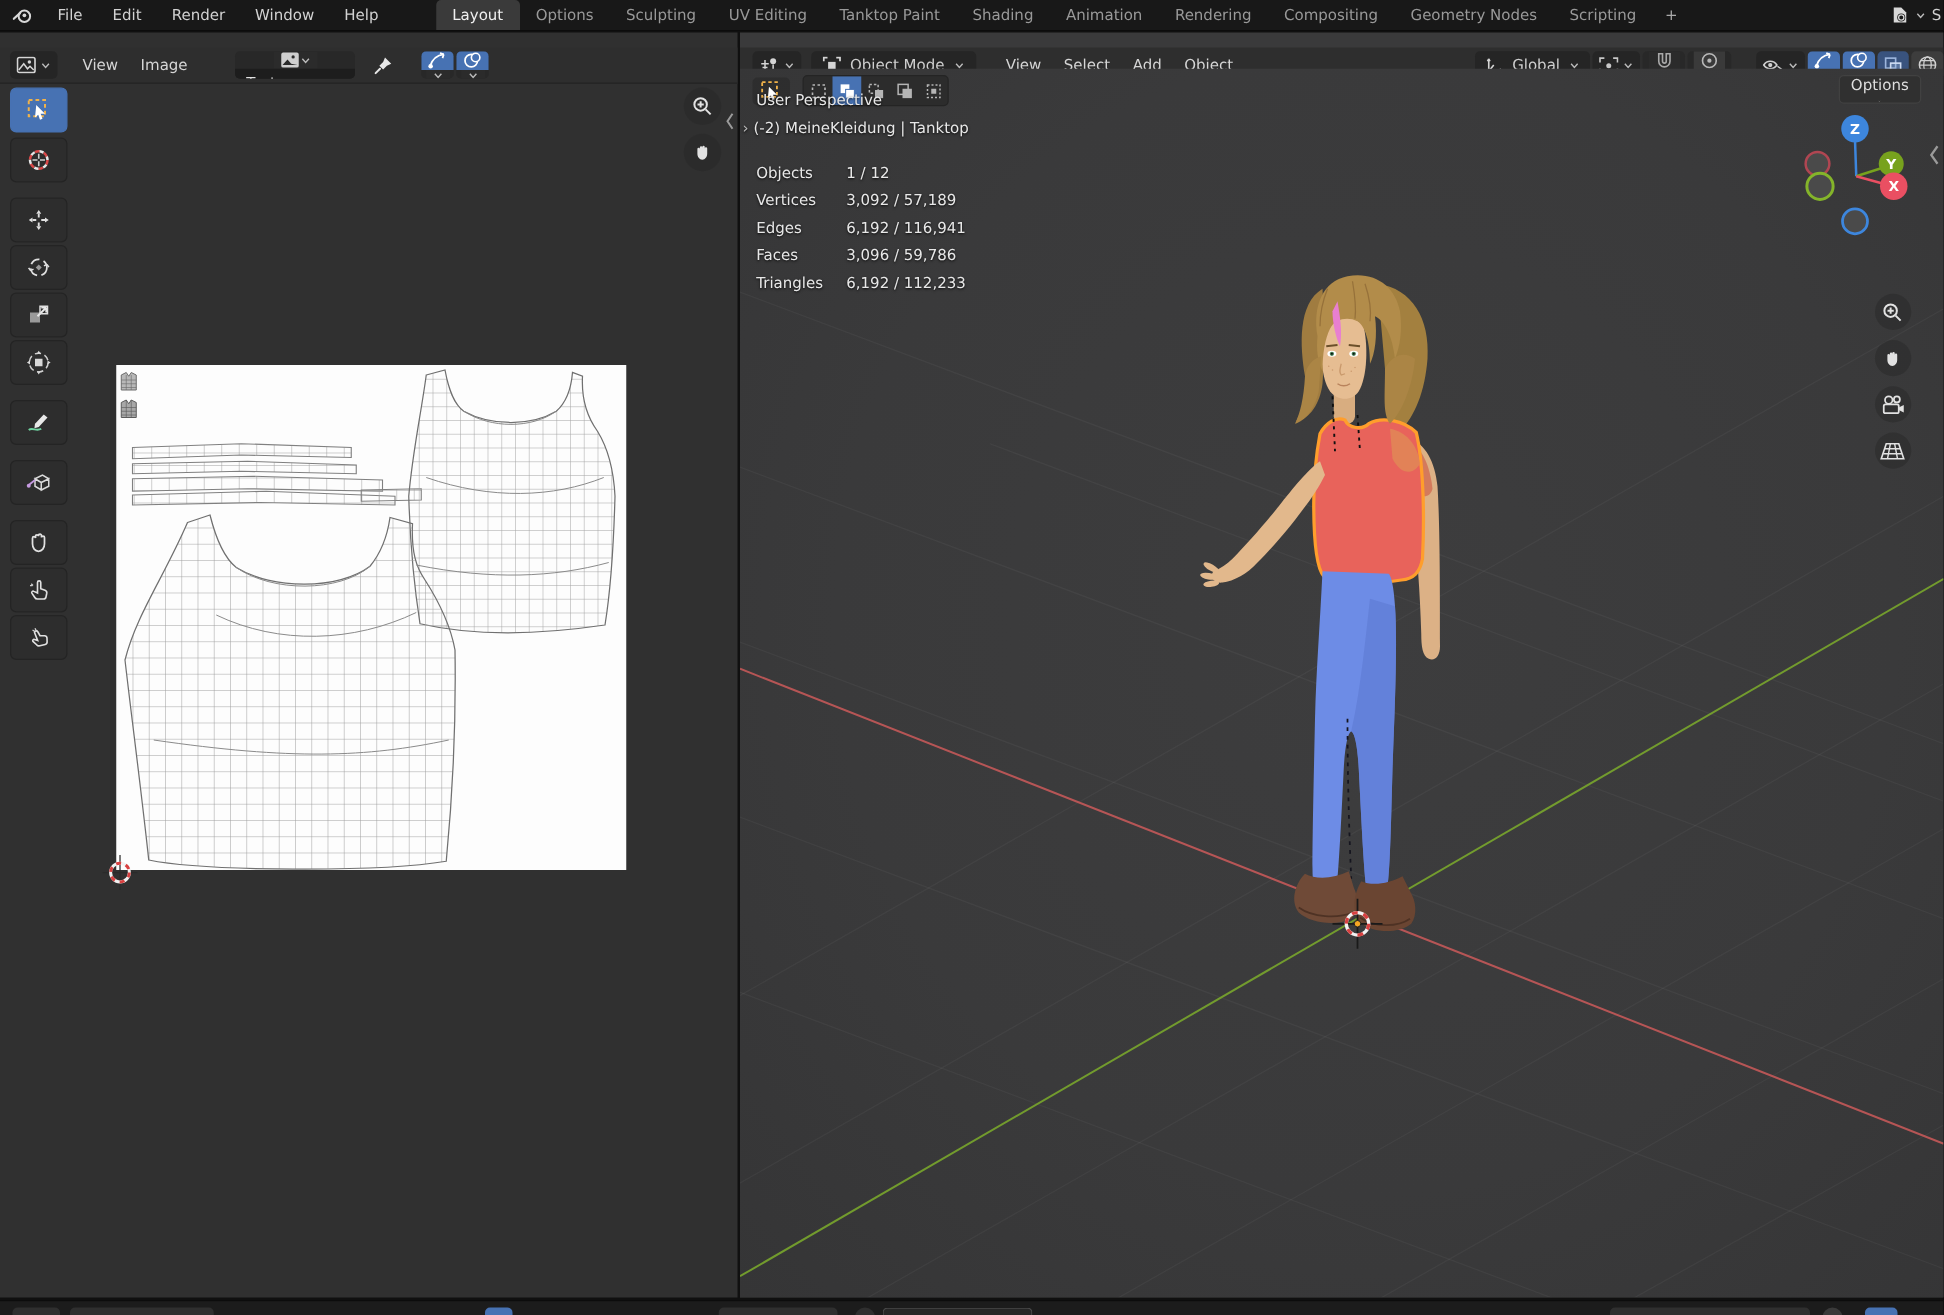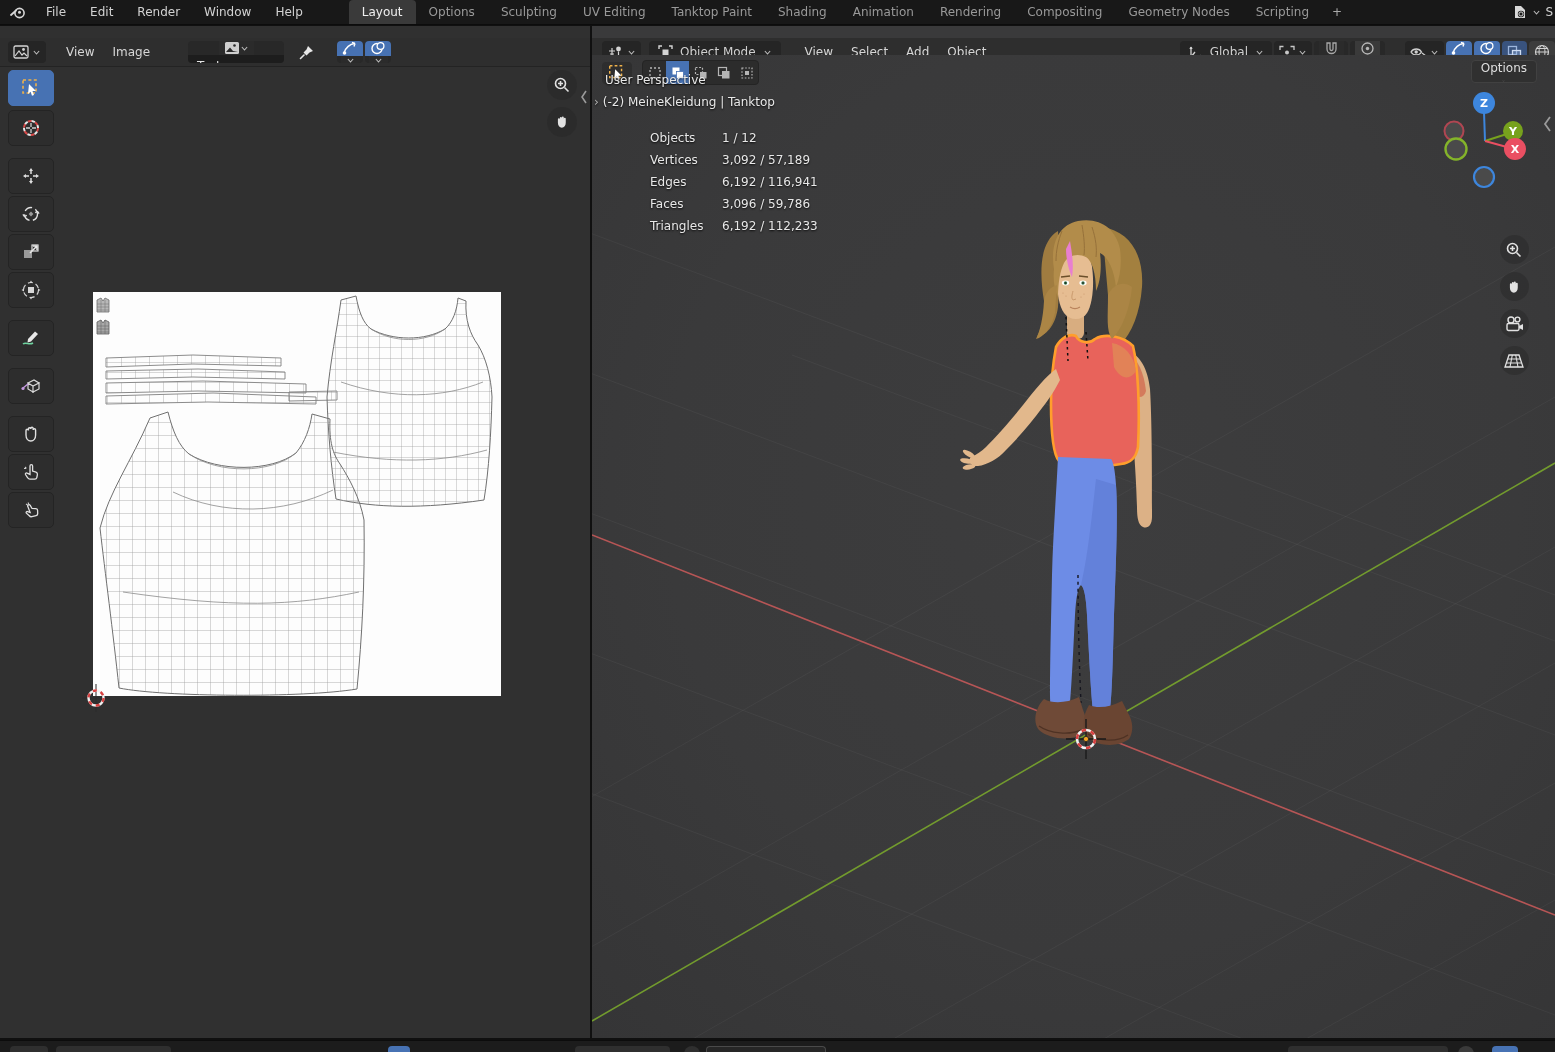--- a/index.html
+++ b/index.html
@@ -40,21 +40,21 @@
   
   #vp { left:592px; top:26px; width:963px; height:1012px; background:#3a3a3b; overflow:hidden; }
   #vp-body { position:absolute; left:0; top:29px; width:963px; height:983px;
              background:radial-gradient(ellipse at 52% 45%, #3d3d3e 0%, #3a3a3b 60%, #353536 100%); }
   #vp-toolrow { position:absolute; left:10px; top:5px; display:flex; gap:10px; align-items:center; }
   .segbar { display:flex; background:#2c2c2c; border-radius:4px; overflow:hidden; border:1px solid #242424; }
   .segbar > div { width:23px; height:23px; display:flex; align-items:center; justify-content:center; }
   .segbar > div.on { background:#4772b3; }
   #options-btn { position:absolute; right:18px; top:5px; height:23px; background:#2e2e2ecc; border:1px solid #414141; border-radius:4px; display:flex; align-items:center; gap:5px; padding:0 9px; color:#dedede;flex-direction:column; }
   #vp-overlay-text { position:absolute; left:13px; top:14px; color:#e8e8e8; text-shadow:0 1px 2px rgba(0,0,0,.85); line-height:22px; }
-  #stats-table { margin-top:14px;margin-left:45px; }
+  #stats-table { margin-top:14px; }
   .stat-row { display:flex; }
   .stat-label { width:72px; }
   .collapse-chev { color:#b5b5b5; }
 
   
   #nav-col { position:absolute; right:11px; top:60px; width:60px; display:flex; flex-direction:column; align-items:center; }
   .nav-round { width:29px; height:29px; border-radius:50%; background:#2b2b2b99; display:flex; align-items:center; justify-content:center; margin-top:8px; }
 
   
   #statusbar { left:0; top:1040px; width:1555px; height:12px; background:#1c1c1c; border-top:1px solid #0c0c0c; }

